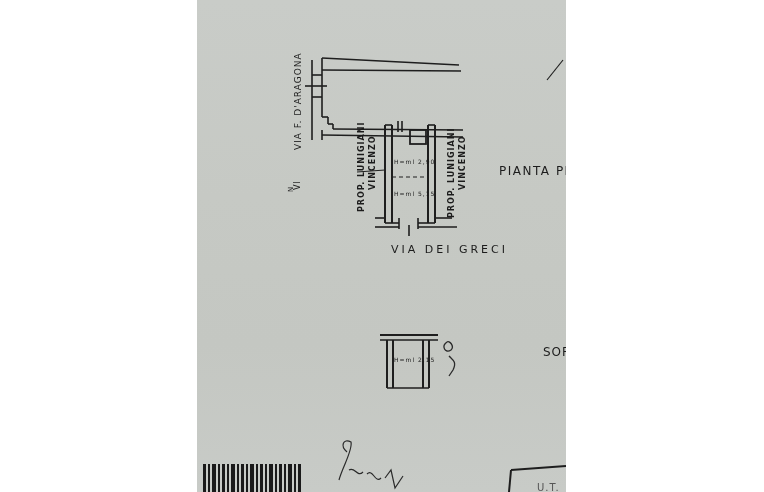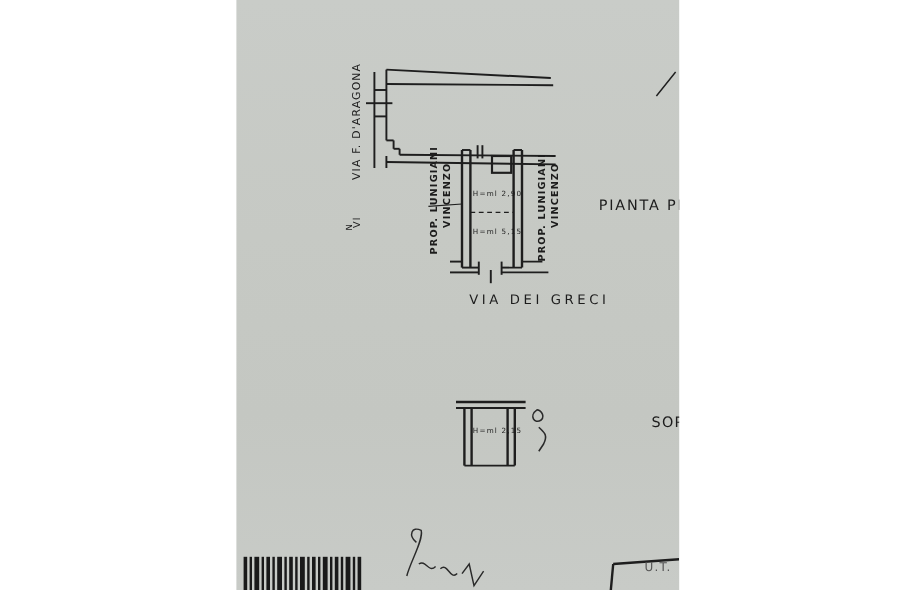--- a/index.html
+++ b/index.html
@@ -118,14 +118,14 @@
   <div class="hand vert" style="left:250px; top:218px; font-size:8px; font-weight:bold;">PROP. LUNIGIANI</div>
   <div class="hand vert" style="left:261px; top:190px; font-size:8px; font-weight:bold;">VINCENZO</div>
   <div class="hand vert" style="left:90px; top:192px; font-size:7px;">N</div>
 
   <div class="hand" style="left:197px; top:158px; font-size:6px;">H=ml 2,90</div>
   <div class="hand" style="left:197px; top:190px; font-size:6px;">H=ml 5,15</div>
   <div class="hand" style="left:197px; top:356px; font-size:6px;">H=ml 2,15</div>
   <div class="hand" style="left:172px; top:243px; font-size:11px; letter-spacing:3px;margin-left:22px;">VIA DEI GRECI</div>
   <div class="hand" style="left:302px; top:164px; font-size:12px; letter-spacing:1.5px;">PIANTA PIA</div>
   <div class="hand" style="left:346px; top:345px; font-size:12px; letter-spacing:1px;">SOP</div>
-  <div class="hand" style="left:340px; top:468px; font-size:10px; color:#555;">U.T.</div>
+  <div class="hand" style="left:340px; top:482px; font-size:10px; color:#555;">U.T.</div>
 </div>
 
 </body></html>

